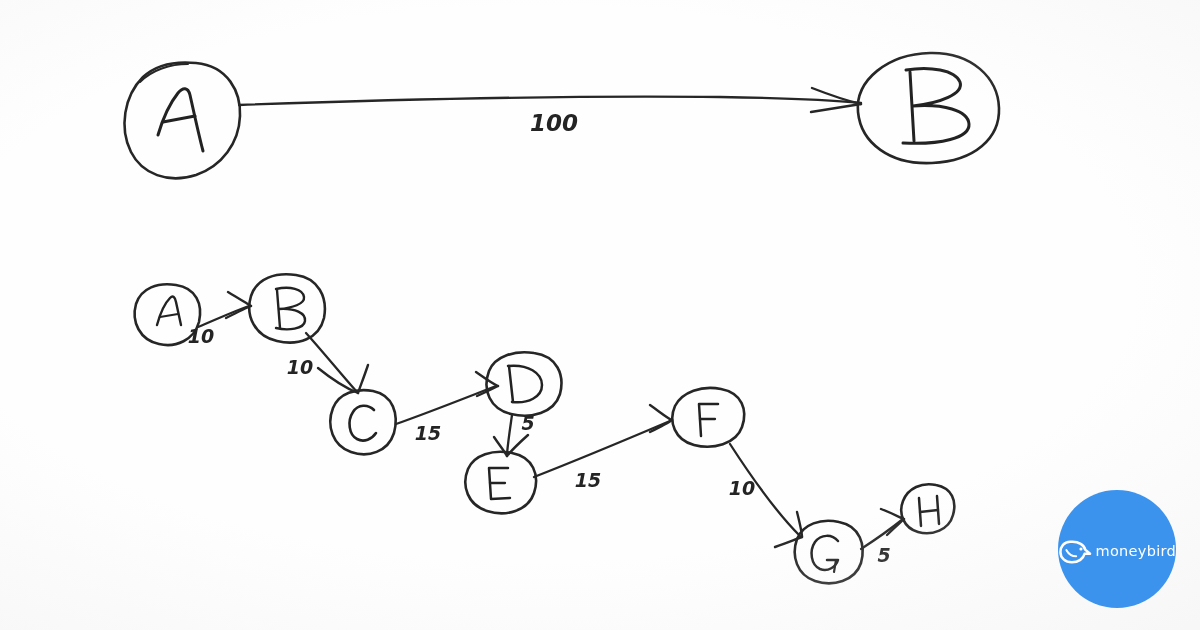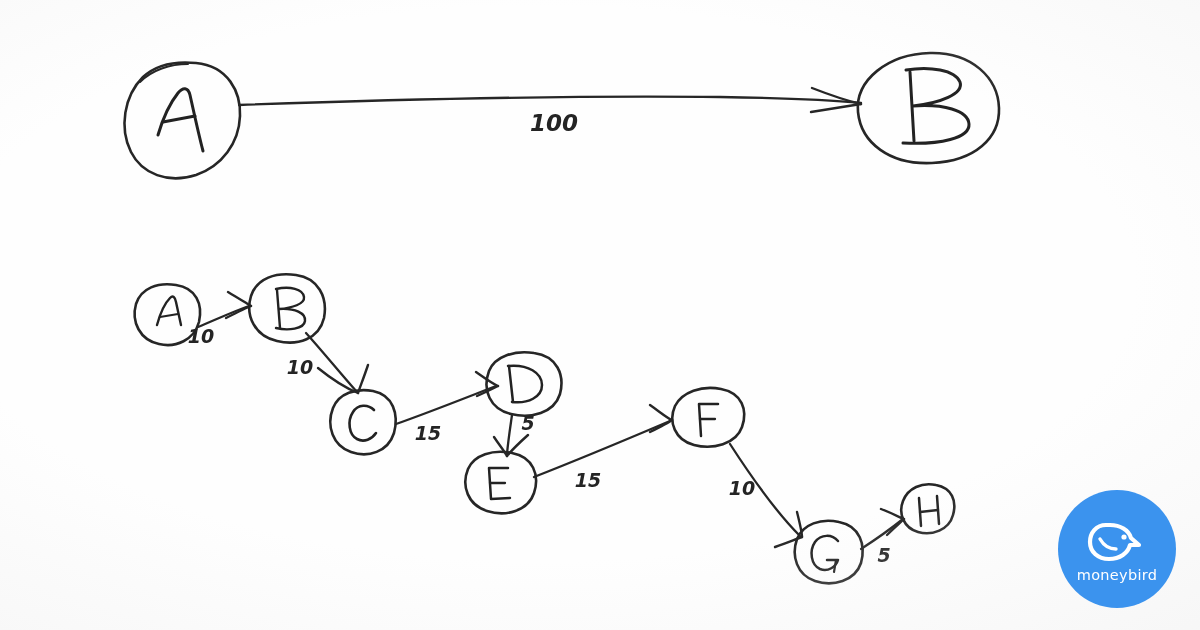--- a/index.html
+++ b/index.html
@@ -66,21 +66,21 @@
   
   #logo-badge {
     position: absolute;
     left: 1058px;
     top: 490px;
     width: 118px;
     height: 118px;
     border-radius: 50%;
     background: #3b93ee;
     display: flex;
-    flex-direction: column;
+    flex-direction: row;
     align-items: center;
     justify-content: center;
   }
   #logo-bird-icon { margin-top: 6px; }
   #logo-wordmark {
     color: #ffffff;
     font-family: "DejaVu Sans", sans-serif;
     font-size: 14.5px;
     letter-spacing: 0.3px;
     margin-top: 4px;

